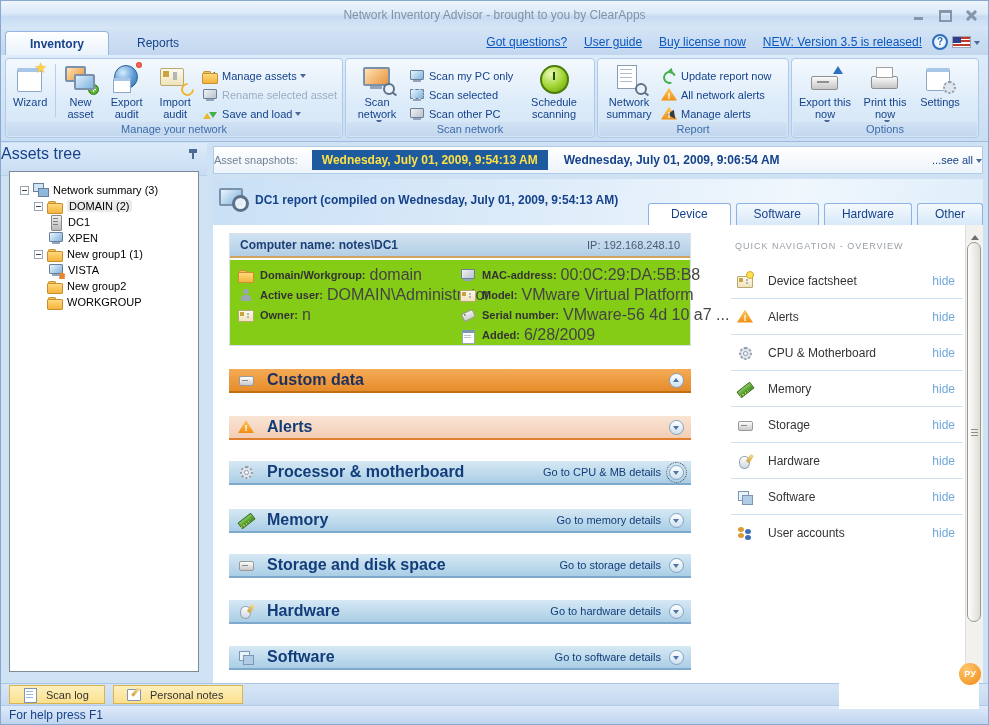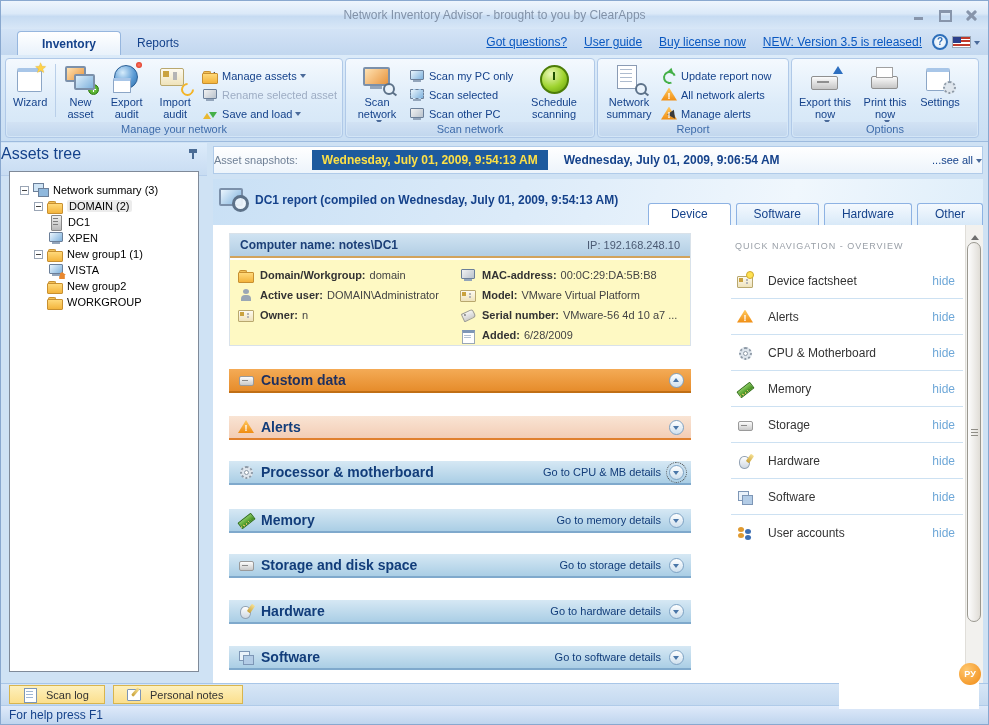--- a/index.html
+++ b/index.html
@@ -13,21 +13,21 @@
   .wc{display:inline-block;width:18px;height:14px;position:relative;margin-left:5px;vertical-align:top}
   .wc-min::after{content:"";position:absolute;left:4px;bottom:2px;width:9px;height:3px;background:#8795ab}
   .wc-max::after{content:"";position:absolute;left:3px;top:2px;width:9px;height:7px;border:2px solid #8795ab;border-top-width:3px}
   .wc-close::before,.wc-close::after{content:"";position:absolute;left:8px;top:1px;width:3px;height:13px;background:#8795ab;border-radius:1px}
   .wc-close::before{transform:rotate(45deg)}
   .wc-close::after{transform:rotate(-45deg)}
 
   
   .menurow{position:absolute;left:0;top:28px;right:0;height:26px;background:linear-gradient(#d3e3f6,#c2d7ef)}
   .apptab{position:absolute;top:2px;height:24px;line-height:24px;padding:0 24px;font-size:12px;color:#15428b;border-radius:4px 4px 0 0;box-sizing:border-box}
-  .apptab.active{left:16px;background:linear-gradient(#ffffff,#e9f2fb);border:1px solid #96b6de;border-bottom:none;font-weight:bold}
+  .apptab.active{left:4px;background:linear-gradient(#ffffff,#e9f2fb);border:1px solid #96b6de;border-bottom:none;font-weight:bold}
   .apptab.plain{left:112px}
   .toplinks{position:absolute;right:66px;top:0;height:26px;display:flex;align-items:center;gap:17px}
   .toplink{color:#0a58c0;text-decoration:underline;font-size:12px;white-space:nowrap}
   .ic-help{position:absolute;right:40px;top:5px;width:16px;height:16px;border-radius:50%;border:2px solid #2e6fba;background:radial-gradient(#ffffff,#d8e8f8);box-sizing:border-box}
   .ic-help::after{content:"?";position:absolute;left:0;top:0;width:12px;text-align:center;font:bold 10px/12px "Liberation Sans",sans-serif;color:#2e6fba}
   .flagbox{position:absolute;right:8px;top:7px;width:28px;height:13px}
   .ic-flag{position:absolute;left:0;top:0;width:19px;height:12px;background:repeating-linear-gradient(180deg,#c0392b 0 1.7px,#ffffff 1.7px 3.4px);border:1px solid #9aa7b7;box-sizing:border-box}
   .ic-flag::before{content:"";position:absolute;left:0;top:0;width:8px;height:6px;background:#2b3f8c}
   .car{display:inline-block;width:0;height:0;border-left:3px solid transparent;border-right:3px solid transparent;border-top:4px solid #4a6a9a;vertical-align:middle;margin-left:3px}
   .flagbox .car{position:absolute;right:0;top:5px}
@@ -176,31 +176,31 @@
   .reptabs{position:absolute;right:0;bottom:0;display:flex}
   .rtab{height:21px;line-height:21px;padding:0 17px;border:1px solid #8db2e3;border-bottom:none;border-radius:3px 3px 0 0;background:linear-gradient(#f4f9fe,#d8e9f8);color:#15428b;margin-left:5px;font-size:12px}
   .rtab.active{background:#fff;padding:0 22px}
   .content{position:absolute;left:6px;right:5px;top:82px;bottom:0;background:#fff}
 
   
   .card{position:absolute;left:16px;top:8px;width:462px;height:113px;border:1px solid #d9e2ea;box-sizing:border-box}
   .cardhead{height:24px;background:linear-gradient(#d0e3f2,#b2cee4);border-bottom:2px solid #d2a35c;display:flex;align-items:center;padding:0 10px;box-sizing:border-box}
   .cardname{font-weight:bold;font-size:12px;color:#1c3f77}
   .cardip{margin-left:auto;color:#4b5a73;font-size:11px}
-  .cardbody{position:absolute;left:0;right:0;top:26px;bottom:0;background:#fef9c3;display:flex;padding:5px 8px;box-sizing:border-box}
+  .cardbody{position:absolute;left:0;right:0;top:26px;bottom:0;background:#84cc16;display:flex;padding:5px 8px;box-sizing:border-box}
   .ccol{width:50%}
   .crow{display:flex;align-items:center;height:20px;white-space:nowrap}
   .crow .i16{margin-right:6px}
   .clabel{font-weight:bold;color:#333;margin-right:4px;font-size:11px}
-  .cval{color:#444;font-size:11px}
+  .cval{color:#444;font-size:16px}
 
   
   .bar{position:absolute;left:16px;width:462px;height:24px;box-sizing:border-box;display:flex;align-items:center;padding:0 7px}
   .bar .i16{margin-left:2px}
-  .btitle{font-weight:bold;font-size:14px;color:#123d7a;margin-left:7px}
+  .btitle{font-weight:bold;font-size:16px;color:#123d7a;margin-left:13px}
   .blink{margin-left:auto;font-size:11px;color:#123d7a;margin-right:8px}
   .bar.blue{background:linear-gradient(#d6e8f4,#aacee5);border-bottom:2px solid #7fa9cc}
   .bar.orange{background:linear-gradient(#f4ab56,#e68c2b);border-bottom:2px solid #c06f15}
   .bar.orange .btitle{color:#1d2f5f}
   .bar.pink{background:linear-gradient(#f9e4d4,#f3cdb5);border-bottom:2px solid #e0802e}
   .rbtn{width:15px;height:15px;border-radius:50%;background:linear-gradient(#ffffff,#cfe0ee);border:1px solid #7fa3c4;position:relative;flex:none;box-sizing:border-box}
   .rbtn.auto{margin-left:auto}
   .rbtn::after{content:"";position:absolute;left:3px;top:5px;border-left:3.5px solid transparent;border-right:3.5px solid transparent;border-top:4px solid #4a76a8}
   .rbtn.up::after{border-top:none;border-bottom:4px solid #4a76a8;top:4px}
   .rbtn.focus{outline:1px dotted #444;outline-offset:2px}

